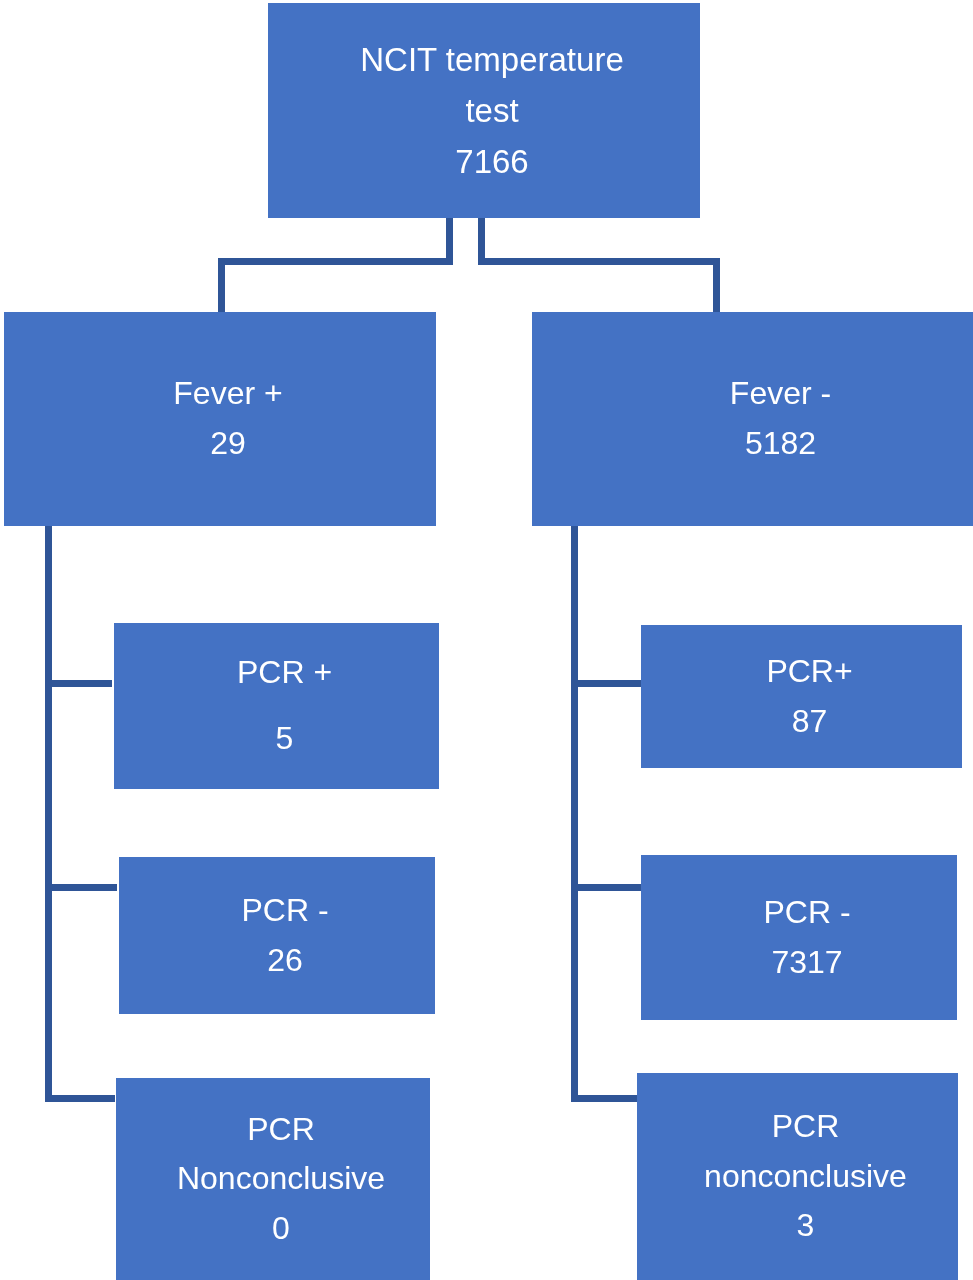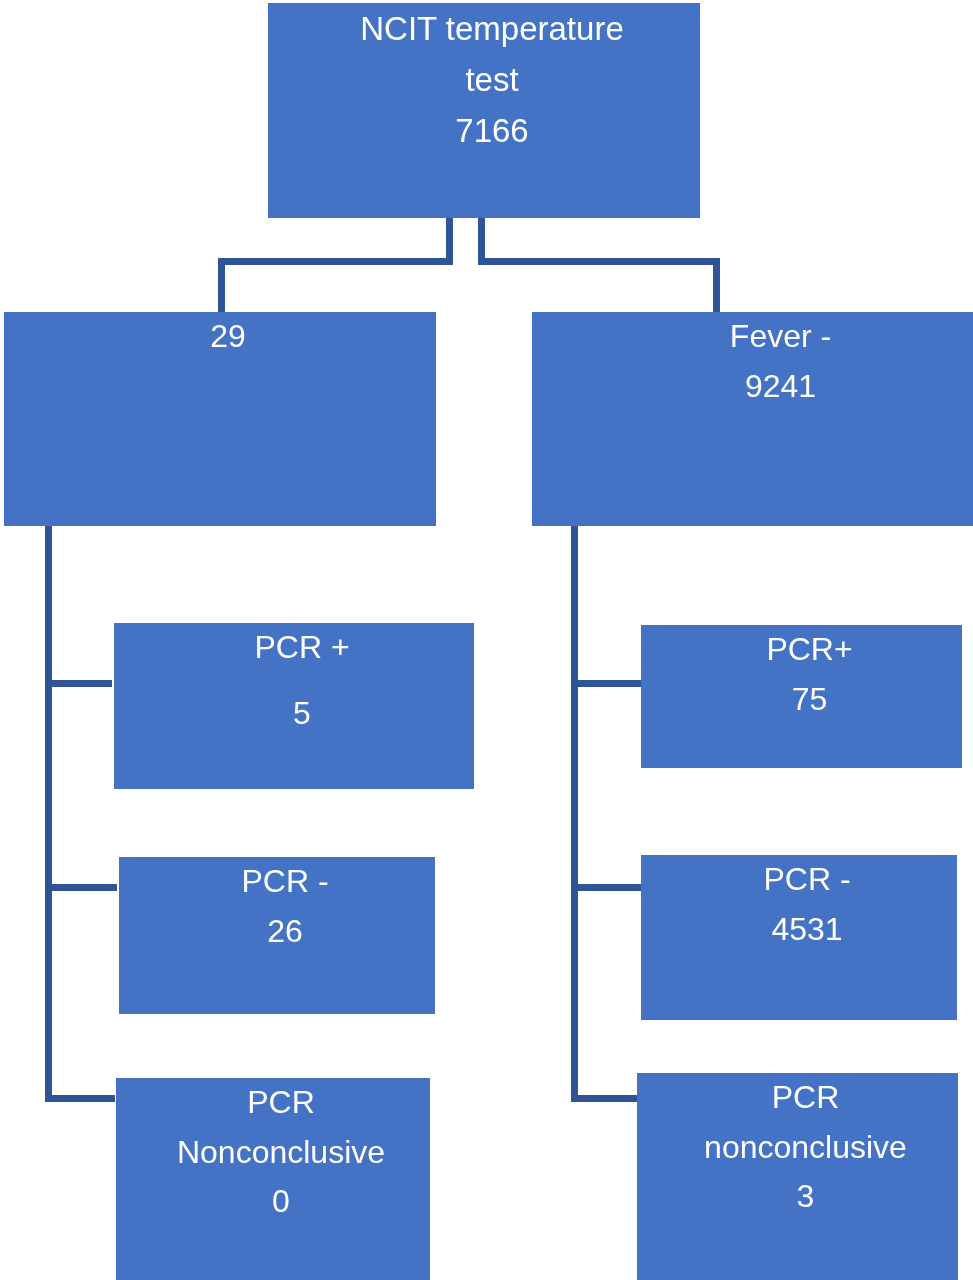--- a/index.html
+++ b/index.html
@@ -18,36 +18,37 @@
     background: #ffffff;
     overflow: hidden;
   }
   .node {
     position: absolute;
     background: #4472C4;
     color: #ffffff;
     display: flex;
     flex-direction: column;
     align-items: center;
+    justify-content: center;
     text-align: center;
     box-sizing: border-box;
     line-height: 1.55;
     font-weight: 400;
     padding-left: 16px;
     -webkit-font-smoothing: antialiased;
   }
   .node .line {
     display: block;
     white-space: nowrap;
   }
   
   #node-root      { left: 268px; top: 3px;    width: 432px; height: 215px; font-size: 33px; }
   #node-fever-pos { left: 4px;   top: 312px;  width: 432px; height: 214px; font-size: 32px; }
   #node-fever-neg { left: 532px; top: 312px;  width: 481px; height: 214px; font-size: 32px; }
-  #node-lp        { left: 114px; top: 623px;  width: 360px; height: 166px; font-size: 32px; gap: 16px; }
+  #node-lp        { left: 114px; top: 623px;  width: 325px; height: 166px; font-size: 32px; gap: 16px; }
   #node-ln        { left: 119px; top: 857px;  width: 316px; height: 157px; font-size: 32px; }
   #node-lnc       { left: 116px; top: 1078px; width: 314px; height: 202px; font-size: 32px; }
   #node-rp        { left: 641px; top: 625px;  width: 321px; height: 143px; font-size: 32px; }
   #node-rn        { left: 641px; top: 855px;  width: 316px; height: 165px; font-size: 32px; }
   #node-rnc       { left: 637px; top: 1073px; width: 321px; height: 207px; font-size: 32px; }
 
   
   .conn {
     position: absolute;
     background: #2F5597;
@@ -78,52 +79,53 @@
   <div class="conn conn-h" style="left:571px; top:884px; width:72px;"></div>
   <div class="conn conn-h" style="left:571px; top:1095px; width:68px;"></div>
 
   <div class="node" id="node-root">
     <span class="line">NCIT temperature</span>
     <span class="line">test</span>
     <span class="line">7166</span>
   </div>
 
   <div class="node" id="node-fever-pos">
+    <span class="line">Fever +</span>
     <span class="line">29</span>
   </div>
 
   <div class="node" id="node-fever-neg">
     <span class="line">Fever -</span>
-    <span class="line">9241</span>
+    <span class="line">5182</span>
   </div>
 
   <div class="node" id="node-lp">
     <span class="line">PCR +</span>
     <span class="line">5</span>
   </div>
 
   <div class="node" id="node-ln">
     <span class="line">PCR -</span>
     <span class="line">26</span>
   </div>
 
   <div class="node" id="node-lnc">
     <span class="line">PCR</span>
     <span class="line">Nonconclusive</span>
     <span class="line">0</span>
   </div>
 
   <div class="node" id="node-rp">
     <span class="line">PCR+</span>
-    <span class="line">75</span>
+    <span class="line">87</span>
   </div>
 
   <div class="node" id="node-rn">
     <span class="line">PCR -</span>
-    <span class="line">4531</span>
+    <span class="line">7317</span>
   </div>
 
   <div class="node" id="node-rnc">
     <span class="line">PCR</span>
     <span class="line">nonconclusive</span>
     <span class="line">3</span>
   </div>
 
 </div>
 

